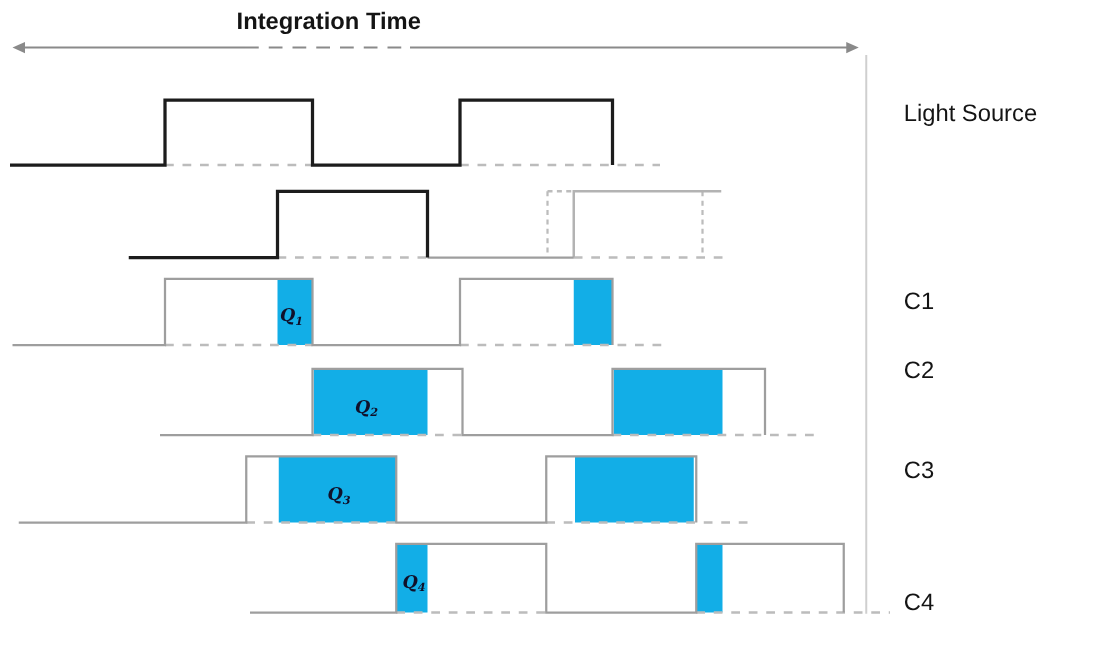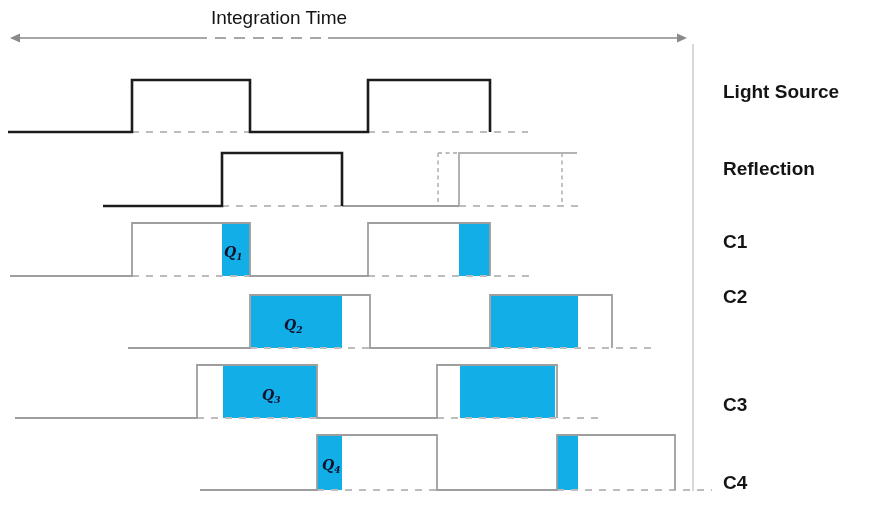--- a/index.html
+++ b/index.html
@@ -1,23 +1,23 @@
 <!DOCTYPE html>
 <html><head>
 <meta charset="utf-8">
 <style>
   html,body{margin:0;padding:0;background:#ffffff;}
   .stage{position:relative;width:877px;height:518px;background:#ffffff;overflow:hidden;
          font-family:"Liberation Sans",sans-serif;}
   .diagram-svg{position:absolute;left:0;top:0;}
-  .title{position:absolute;left:184px;top:7px;width:190px;text-align:center;
-         font-size:19px;font-weight:normal;color:#141414;}
-  .row-label{position:absolute;left:723px;font-size:19px;font-weight:bold;color:#141414;
+  .title{position:absolute;left:168px;top:7px;width:190px;text-align:center;
+         font-size:19px;font-weight:bold;color:#141414;}
+  .row-label{position:absolute;left:723px;font-size:19px;font-weight:normal;color:#141414;
              white-space:nowrap;}
-  .rl-0{top:81px}.rl-1{top:158px}.rl-2{top:231px}.rl-3{top:286px}.rl-4{top:394px}.rl-5{top:472px}
+  .rl-0{top:81px}.rl-1{top:158px}.rl-2{top:231px}.rl-3{top:286px}.rl-4{top:366px}.rl-5{top:472px}
 </style>
 </head>
 <body>
 
 <div class="stage">
   <svg id="diagram-svg" class="diagram-svg" width="877" height="518" viewBox="0 0 877 518">
       <line x1="18" y1="38" x2="196" y2="38" stroke="#8a8a8a" stroke-width="1.6"></line>
       <line x1="196" y1="38" x2="328" y2="38" stroke="#8a8a8a" stroke-width="1.6" stroke-dasharray="11,8"></line>
       <line x1="328" y1="38" x2="679" y2="38" stroke="#8a8a8a" stroke-width="1.6"></line>
       <polygon points="10,38 20,33.5 20,42.5" fill="#8a8a8a"></polygon>
@@ -54,18 +54,17 @@
       <text x="262" y="400" fill="#10102a" font-style="italic" font-weight="bold" font-size="14px" font-family="&quot;DejaVu Serif&quot;, serif">Q<tspan dy="3" font-size="9px">3</tspan></text>
       <rect x="317" y="435" width="25" height="55" fill="#12AEE7"></rect>
       <rect x="557" y="435" width="21" height="55" fill="#12AEE7"></rect>
       <line x1="317" y1="490" x2="437" y2="490" stroke="#bcbcbc" stroke-width="2" stroke-dasharray="7,7"></line>
       <line x1="557" y1="490" x2="712" y2="490" stroke="#bcbcbc" stroke-width="2" stroke-dasharray="7,7"></line>
       <polyline points="200,490 317,490 317,435 437,435 437,490 557,490 557,435 675,435 675,490" fill="none" stroke="#9e9e9e" stroke-width="1.8" stroke-linejoin="miter"></polyline>
       <text x="322" y="470" fill="#10102a" font-style="italic" font-weight="bold" font-size="14px" font-family="&quot;DejaVu Serif&quot;, serif">Q<tspan dy="3" font-size="9px">4</tspan></text>
     </svg>
   <div class="title">Integration Time</div>
   <div class="row-label rl-0">Light Source</div>
-  <div class="row-label rl-1">Reflection</div>
   <div class="row-label rl-2">C1</div>
   <div class="row-label rl-3">C2</div>
   <div class="row-label rl-4">C3</div>
   <div class="row-label rl-5">C4</div>
 </div>
 
 </body></html>

